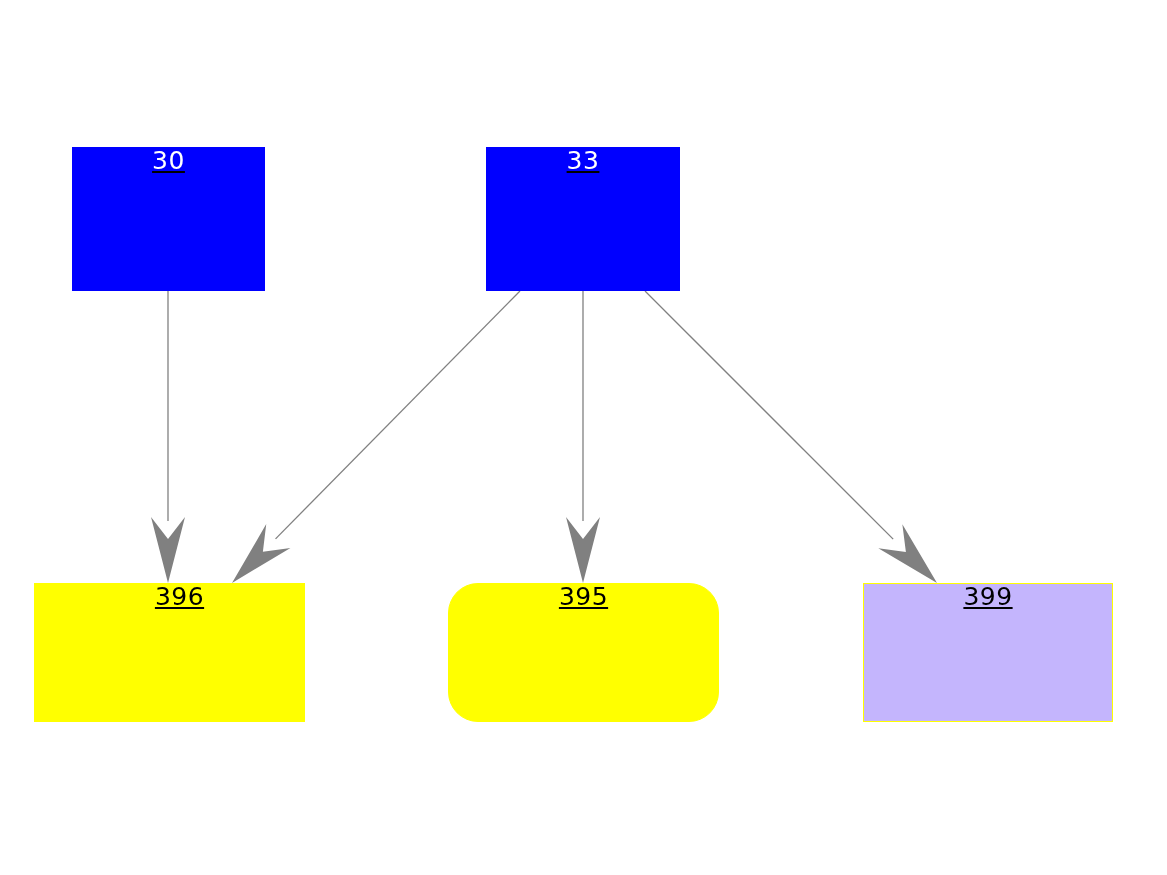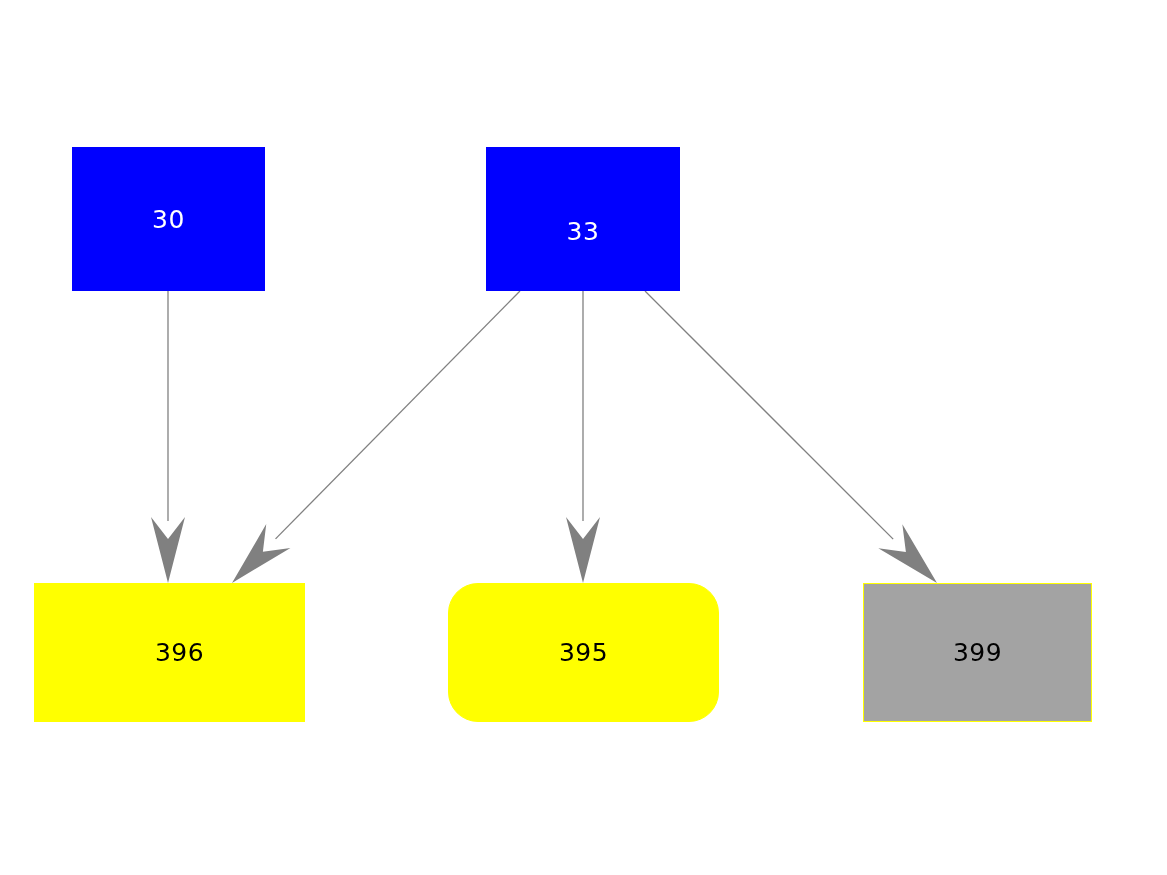--- a/index.html
+++ b/index.html
@@ -23,23 +23,23 @@
     left: 0;
     top: 0;
     width: 1167px;
     height: 875px;
     pointer-events: none;
   }
   .node {
     position: absolute;
     box-sizing: border-box;
     display: flex;
-    align-items: center;
     justify-content: center;
     line-height: 1;
+    text-decoration: underline;
   }
   .node-label {
     font-family: "DejaVu Sans", sans-serif;
     font-size: 25px;
     letter-spacing: 0.5px;
     white-space: nowrap;
     user-select: none;
   }
   .node-blue {
     background: #0000ff;
@@ -73,28 +73,28 @@
         <line x1="645" y1="291" x2="893.159379566434" y2="539.159379566434" stroke="#808080" stroke-width="1.3"></line>
         <polygon points="937,583 902.3517677218591,524.3101371615165 905.8873016277919,551.8873016277919 878.3101371615165,548.3517677218591" fill="#808080"></polygon>
       </g>
   </svg>
 
   <div class="node node-blue" id="node-n30" style="left: 72px; top: 147px; width: 193px; height: 144px; background: rgb(0, 0, 255); border-color: rgb(0, 0, 255);">
     <span class="node-label" style="color: rgb(255, 255, 255);">30</span>
   </div>
 
   <div class="node node-blue" id="node-n33" style="left: 486px; top: 147px; width: 194px; height: 144px; background: rgb(0, 0, 255); border-color: rgb(0, 0, 255);">
-    <span class="node-label" style="color: rgb(255, 255, 255); margin-top: 24px;">33</span>
+    <span class="node-label" style="color: rgb(255, 255, 255);">33</span>
   </div>
 
   <div class="node node-yellow" id="node-n396" style="left: 34px; top: 583px; width: 271px; height: 139px; background: rgb(255, 255, 0); border-color: rgb(255, 255, 0);">
     <span class="node-label" style="color: rgb(0, 0, 0); margin-left: 20px;">396</span>
   </div>
 
   <div class="node node-yellow" id="node-n395" style="left: 448px; top: 583px; width: 271px; height: 139px; background: rgb(255, 255, 0); border-color: rgb(255, 255, 0); border-radius: 30px;">
     <span class="node-label" style="color: rgb(0, 0, 0);">395</span>
   </div>
 
-  <div class="node node-yellow" id="node-n399" style="left: 863px; top: 583px; width: 229px; height: 139px; background: #a3a3a3; border-color: rgb(255, 255, 0);">
+  <div class="node node-yellow" id="node-n399" style="left: 863px; top: 583px; width: 250px; height: 139px; background: #c4b5fd; border-color: rgb(255, 255, 0);">
     <span class="node-label" style="color: rgb(0, 0, 0);">399</span>
   </div>
 
 </div>
 
 </body></html>

